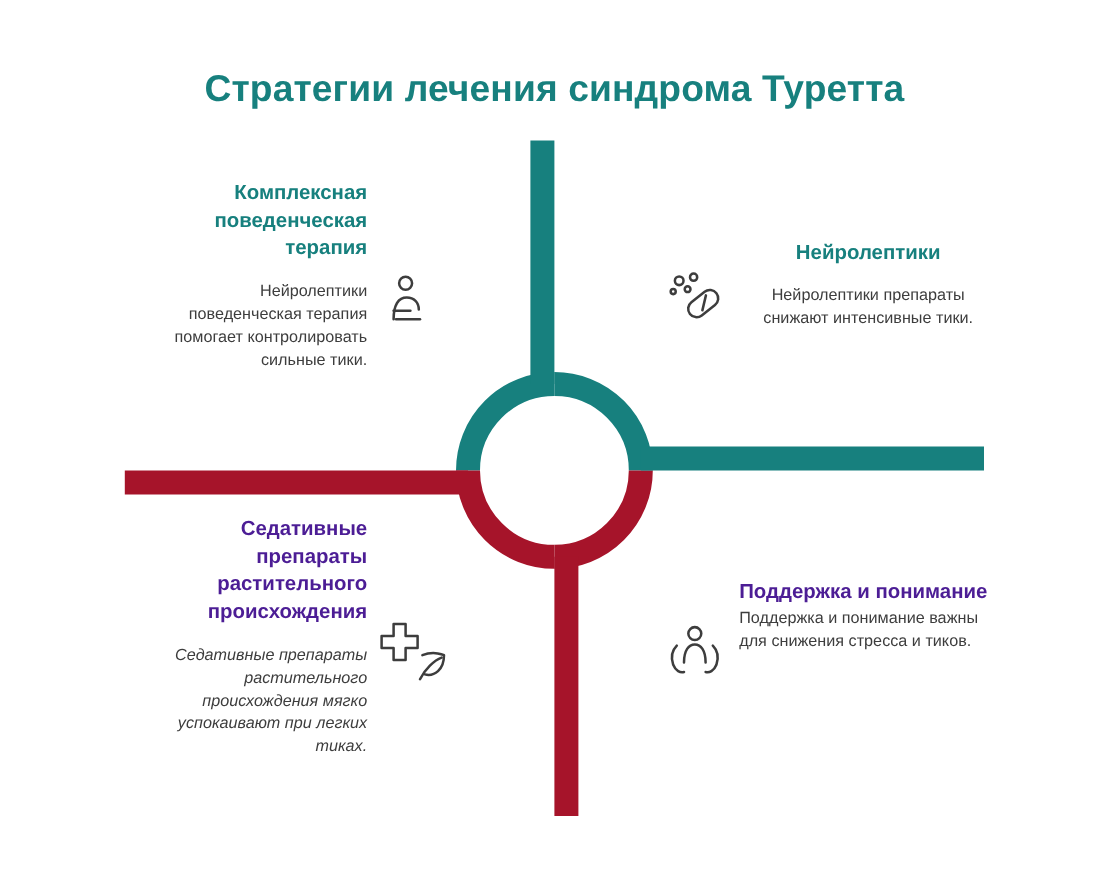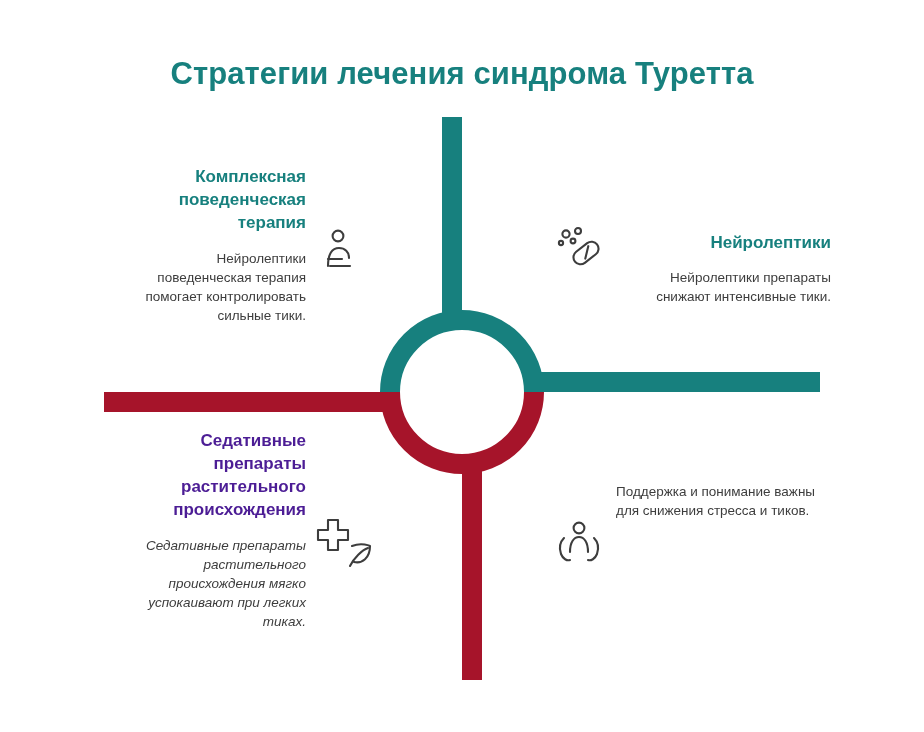--- a/index.html
+++ b/index.html
@@ -49,41 +49,40 @@
   .body-text {
     font-size: 13.5px;
     line-height: 1.42;
     color: #3d3d3d;
   }
   .teal { color: #17807e; }
   .red  { color: #4c1d95; }
 
   
   #q-top-left {
-    top: 166px;
+    top: 150px;
     left: 120px;
     width: 186px;
     text-align: right;
   }
   #q-top-left .body-text { margin-top: 14px; }
 
   #q-bottom-left {
     top: 430px;
     left: 120px;
     width: 186px;
     text-align: right;
   }
   #q-bottom-left .body-text { margin-top: 14px; font-style: italic; }
 
   #q-top-right {
     top: 200px;
     left: 616px;
     width: 215px;
-    text-align: right;
-    margin-top: 32px;
+    text-align: center;
   }
   #q-top-right .body-text { margin-top: 13px; }
 
   #q-bottom-right {
     top: 482px;
     left: 616px;
     width: 215px;
     text-align: left;
   }
   #q-bottom-right .body-text { }
@@ -152,16 +151,17 @@
     <div class="heading teal">Нейролептики</div>
     <div class="body-text">Нейролептики препараты снижают интенсивные тики.</div>
   </div>
 
   <div class="block" id="q-bottom-left">
     <div class="heading red">Седативные препараты растительного происхождения</div>
     <div class="body-text">Седативные препараты растительного происхождения мягко успокаивают при легких тиках.</div>
   </div>
 
   <div class="block" id="q-bottom-right">
+    <div class="heading red">Поддержка и понимание</div>
     <div class="body-text">Поддержка и понимание важны для снижения стресса и тиков.</div>
   </div>
 
 </div>
 
 </body></html>

